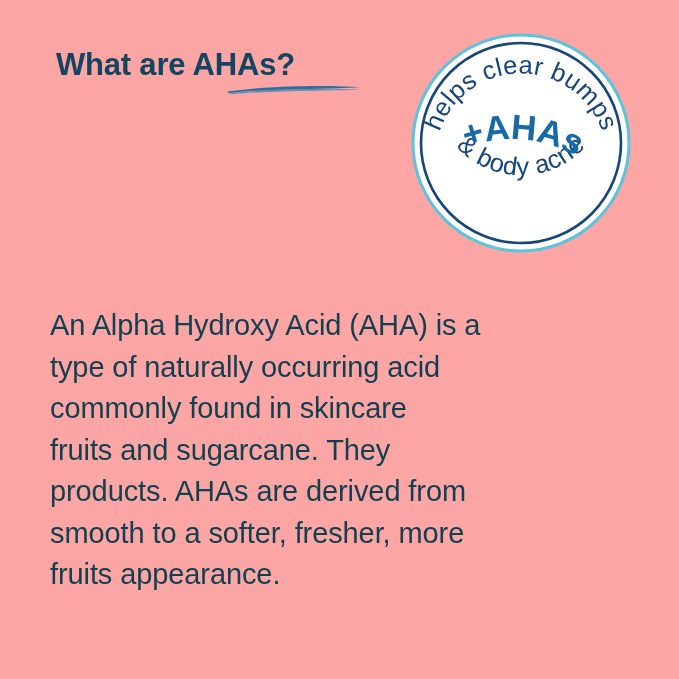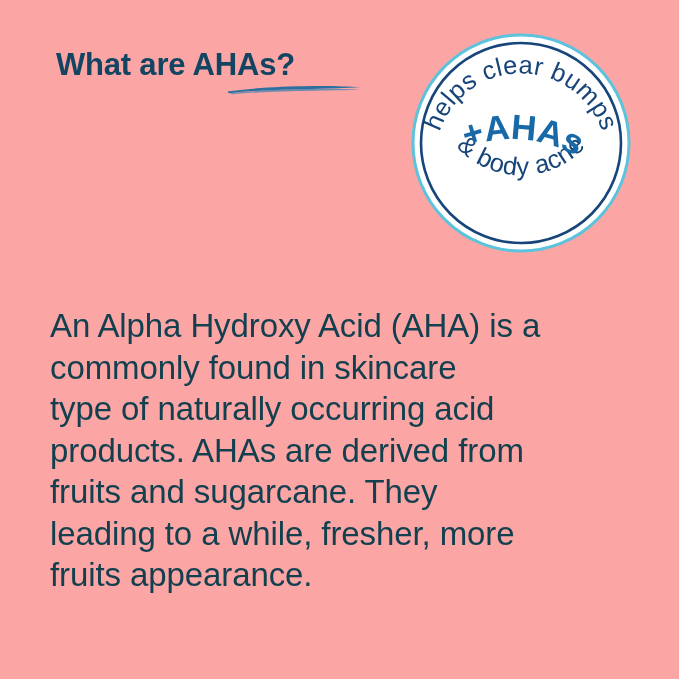--- a/index.html
+++ b/index.html
@@ -79,21 +79,21 @@
 
   
   #body-copy {
     position: absolute;
     left: 50px;
     top: 305px;
     width: 590px;
   }
   #body-copy .para-line {
     font-family: "Liberation Sans", sans-serif;
-    font-size: 33px;
+    font-size: 29px;
     font-weight: normal;
     color: #13404f;
     line-height: 41.5px;
     letter-spacing: -0.1px;
     white-space: nowrap;
   }
 </style>
 </head>
 <body>
 
@@ -136,21 +136,21 @@
       </text>
 
       <text class="center-text">
         <textPath href="#arc-center" startOffset="50%" text-anchor="middle">+AHAs</textPath>
       </text>
     </svg>
   </div>
 
   <div id="body-copy">
     <div class="para-line">An Alpha Hydroxy Acid (AHA) is a</div>
+    <div class="para-line">type of naturally occurring acid</div>
     <div class="para-line">commonly found in skincare</div>
-    <div class="para-line">type of naturally occurring acid</div>
+    <div class="para-line">fruits and sugarcane. They</div>
     <div class="para-line">products. AHAs are derived from</div>
-    <div class="para-line">fruits and sugarcane. They</div>
-    <div class="para-line">leading to a while, fresher, more</div>
+    <div class="para-line">smooth to a softer, fresher, more</div>
     <div class="para-line">fruits appearance.</div>
   </div>
 
 </div>
 
 </body></html>

